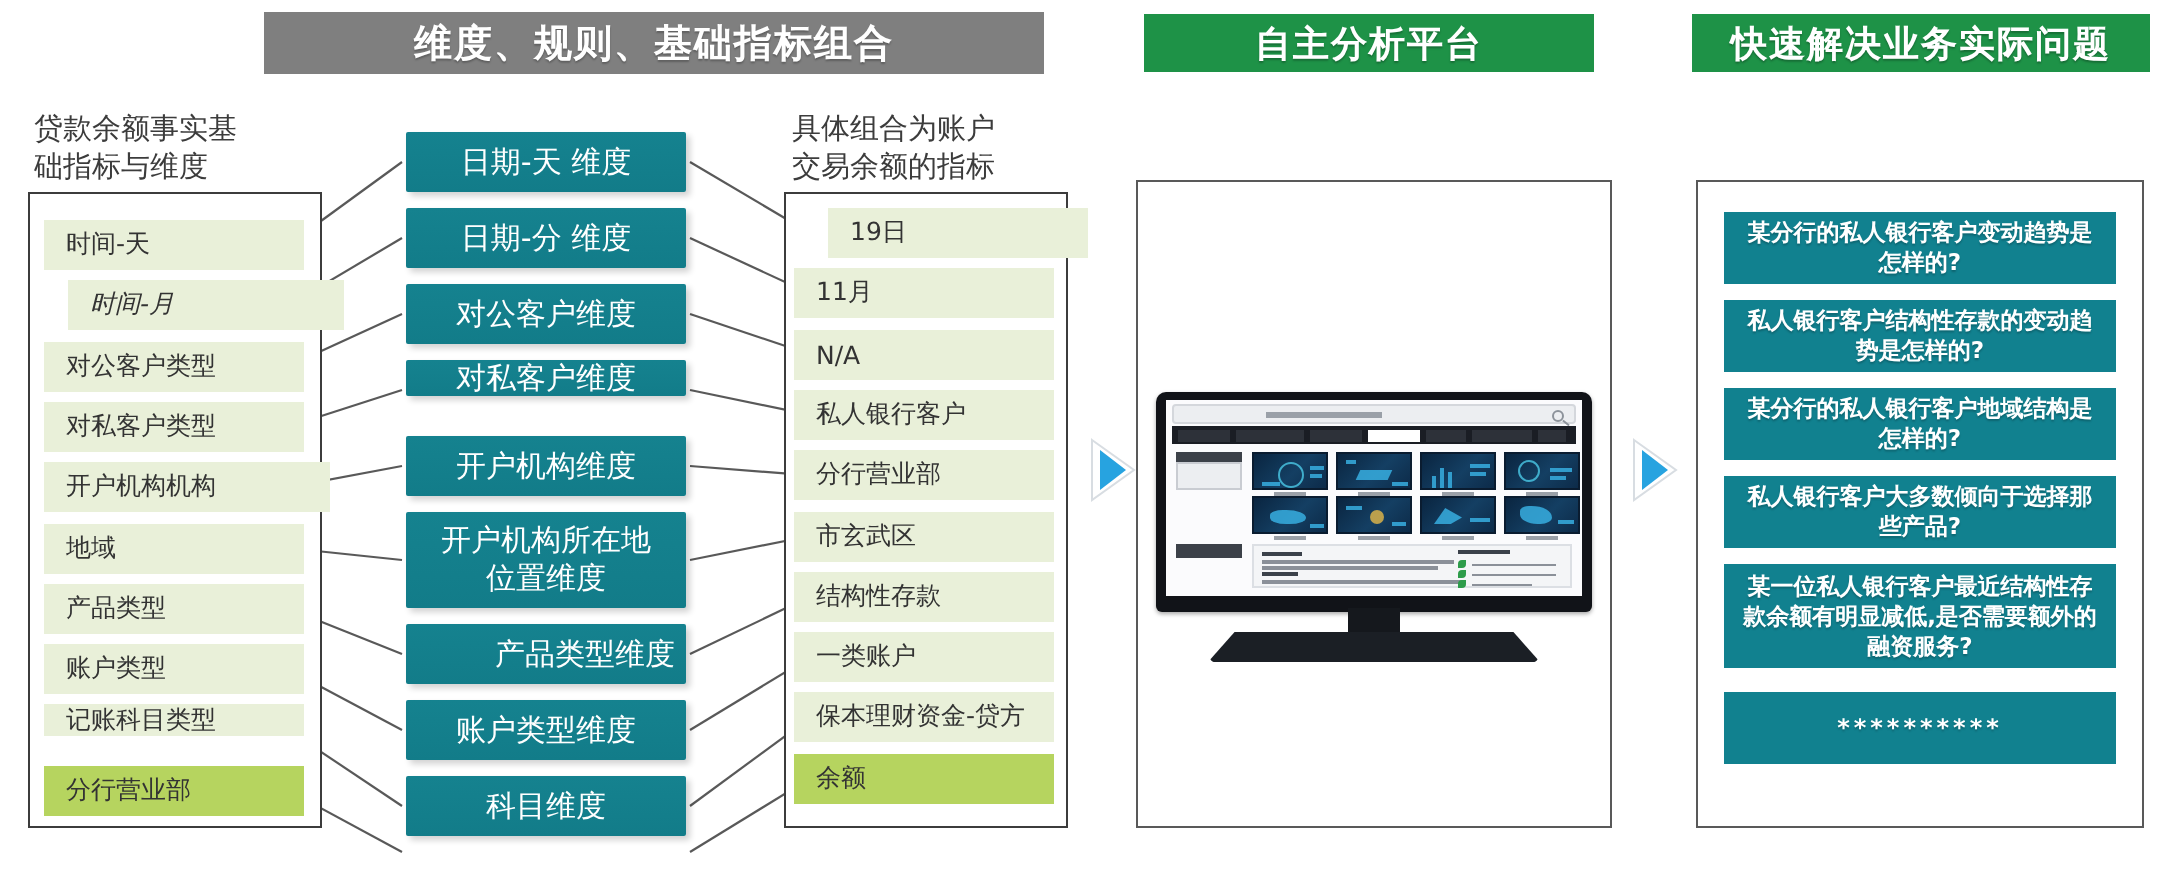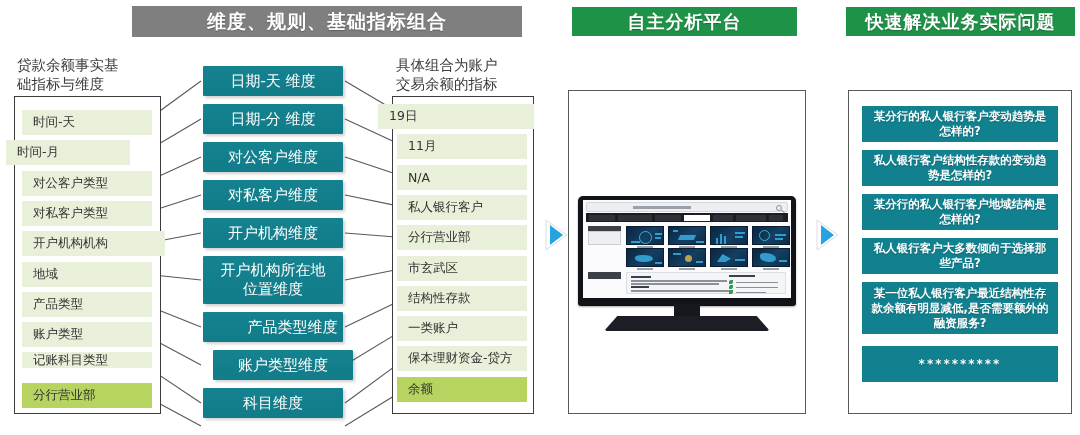--- a/index.html
+++ b/index.html
@@ -225,21 +225,21 @@
       <line x1="345" y1="403" x2="405" y2="358.9"></line>
       <line x1="345" y1="426" x2="405" y2="389.2"></line>
     </g>
 </svg>
 
 <div class="colbox" id="box-left"></div>
 <div id="chips-left">
     <div class="chip" style="left: 22px; width: 130px; height: 25px; top: 110px;">
       <span>时间-天</span>
     </div>
-    <div class="chip" style="left: 6px; width: 124px; height: 25px; top: 140.3px;">
+    <div class="chip" style="left: 34px; width: 138px; height: 25px; top: 140.3px; font-style: italic;">
       <span>时间-月</span>
     </div>
     <div class="chip" style="left: 22px; width: 130px; height: 25px; top: 170.6px;">
       <span>对公客户类型</span>
     </div>
     <div class="chip" style="left: 22px; width: 130px; height: 25px; top: 200.9px;">
       <span>对私客户类型</span>
     </div>
     <div class="chip" style="left: 22px; width: 143px; height: 25px; top: 231.2px;">
       <span>开户机构机构</span>
@@ -258,32 +258,32 @@
     </div>
     <div class="chip hl" style="left: 22px; width: 130px; height: 25px; top: 382.7px;">
       <span>分行营业部</span>
     </div>
   </div>
 
 <div id="dims">
     <div class="dim" style="left: 203px; width: 140px; top: 66px; height: 30px;"><span>日期-天 维度</span></div>
     <div class="dim" style="left: 203px; width: 140px; top: 104px; height: 30px;"><span>日期-分 维度</span></div>
     <div class="dim" style="left: 203px; width: 140px; top: 142px; height: 30px;"><span>对公客户维度</span></div>
-    <div class="dim" style="left: 203px; width: 140px; top: 180px; height: 30px;"><span>对私客户维度</span></div>
+    <div class="dim" style="left: 203px; width: 140px; top: 180px; height: 18px;"><span>对私客户维度</span></div>
     <div class="dim" style="left: 203px; width: 140px; top: 218px; height: 30px;"><span>开户机构维度</span></div>
     <div class="dim" style="left: 203px; width: 140px; top: 256px; height: 48px;"><span>开户机构所在地
 位置维度</span></div>
     <div class="dim" style="left: 203px; width: 140px; top: 312px; height: 30px; padding-left: 39px;"><span>产品类型维度</span></div>
-    <div class="dim" style="left: 213px; width: 140px; top: 350px; height: 30px;"><span>账户类型维度</span></div>
+    <div class="dim" style="left: 203px; width: 140px; top: 350px; height: 30px;"><span>账户类型维度</span></div>
     <div class="dim" style="left: 203px; width: 140px; top: 388px; height: 30px;"><span>科目维度</span></div>
   </div>
 
 <div class="colbox" id="box-right"></div>
 <div id="chips-right">
-    <div class="chip" style="left: 378px; width: 156px; height: 25px; top: 104px;">
+    <div class="chip" style="left: 414px; width: 130px; height: 25px; top: 104px;">
       <span>19日</span>
     </div>
     <div class="chip" style="left: 397px; width: 130px; height: 25px; top: 134.3px;">
       <span>11月</span>
     </div>
     <div class="chip" style="left: 397px; width: 130px; height: 25px; top: 164.6px;">
       <span>N/A</span>
     </div>
     <div class="chip" style="left: 397px; width: 130px; height: 25px; top: 194.9px;">
       <span>私人银行客户</span>

